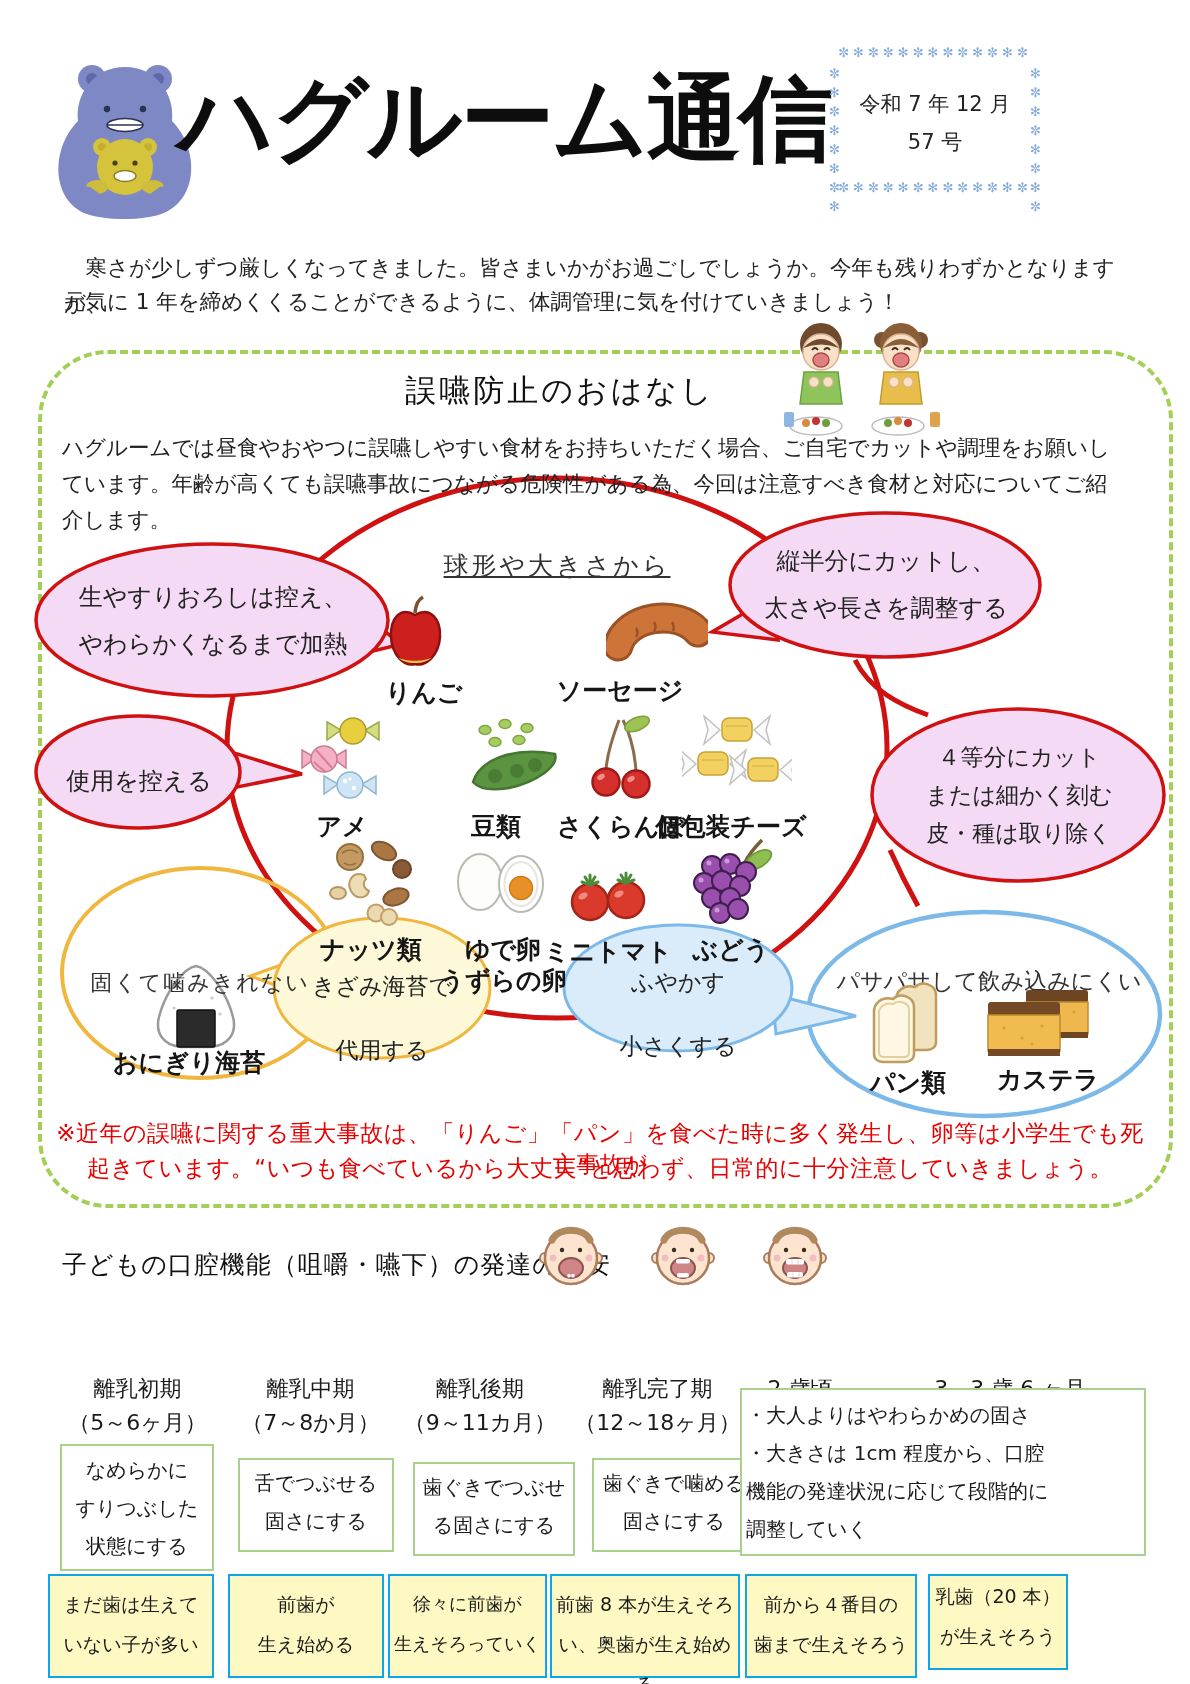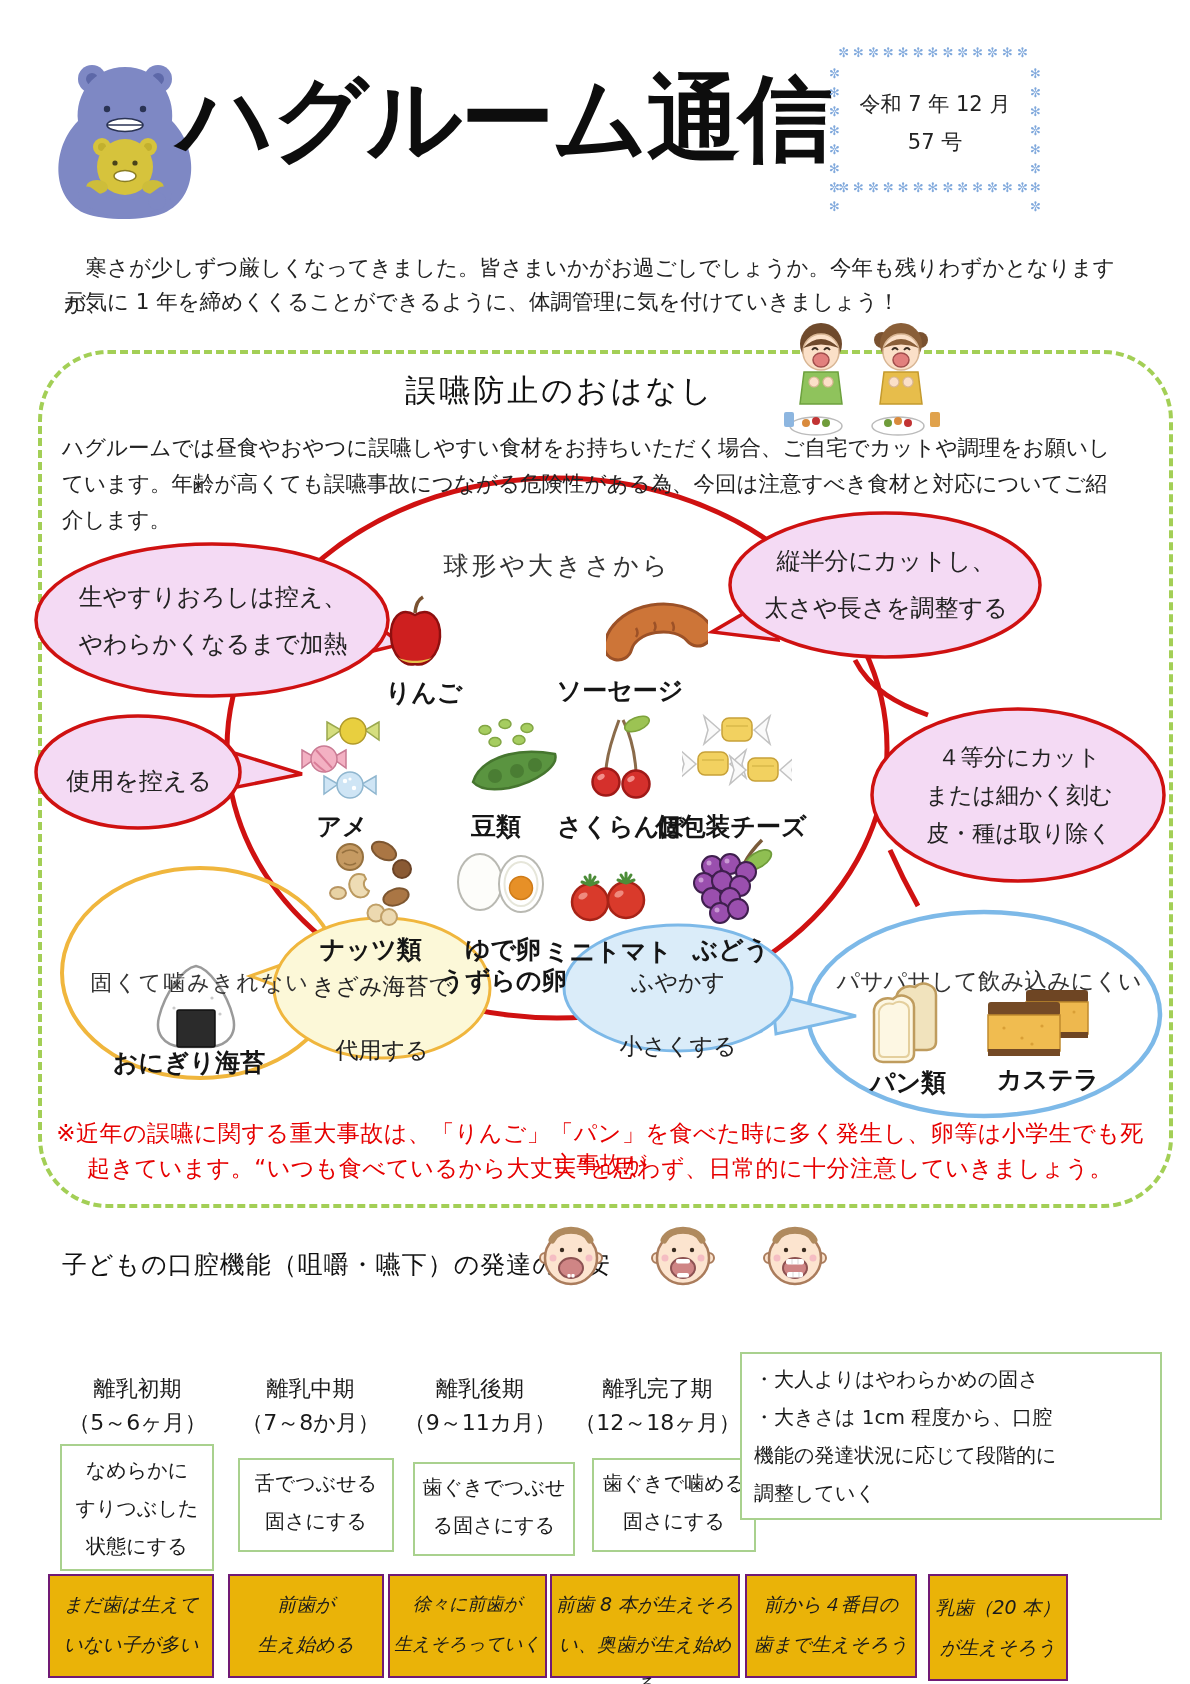--- a/index.html
+++ b/index.html
@@ -9,31 +9,31 @@
   .c{text-align:center;}
   .pre{white-space:pre-line;}
   .title{font-size:94px;font-weight:700;letter-spacing:-2px;line-height:1;color:#0d0d0d;}
   .issue-box{width:218px;height:148px;}
   .flake{color:#7fa8dc;font-size:13px;letter-spacing:4px;line-height:1;}
   .flake.vert{writing-mode:vertical-rl;letter-spacing:4px;}
   .issue-text{font-size:21px;color:#222;}
   .body-text{font-size:21.5px;line-height:36px;color:#222;}
   .sec-title{font-size:31px;letter-spacing:3px;color:#111;}
   .dashed-frame{border:4px dashed #a3cf56;border-radius:70px;}
-  .oval-caption{font-size:25px;letter-spacing:3px;color:#333;}
+  .oval-caption{font-size:25px;letter-spacing:3px;color:#333;text-decoration:underline;}
   .food-label{font-size:25px;font-weight:700;color:#151515;}
   .bubble-text{font-size:24px;color:#222;line-height:47px;font-family:Liberation Serif, serif;}
   .bubble-text3{font-size:23px;color:#222;line-height:38px;}
   .small-bubble-text{font-size:23px;color:#222;line-height:64px;}
   .caption-text{font-size:22px;letter-spacing:2px;color:#333;margin-top:40px;}
   .warning{font-size:23px;color:#e60000;font-weight:500;letter-spacing:0.5px;}
   .dev-heading{font-size:25px;color:#111;letter-spacing:1px;}
   .col-head{font-size:22px;color:#1a1a1a;}
   .gbox{border:2px solid #a9d18e;background:#fff;font-size:20px;line-height:38px;color:#1a1a1a;}
-  .gbox2{border:2px solid #701a75;background:#eab308;font-size:19px;line-height:40px;color:#1a1a1a;font-style:italic;}
+  .gbox2{border:2px solid #0ea5e9;background:#fef9c3;font-size:19px;line-height:40px;color:#1a1a1a;}
   svg{display:block;}
 </style>
 </head>
 <body>
 
 <div class="page">
 
   <svg class="abs" style="left:35px;top:45px" width="176" height="178" viewBox="0 0 176 178">
     <circle cx="57" cy="34" r="14" fill="#7e88c4"></circle>
       <circle cx="57" cy="34" r="6" fill="#5d68a8"></circle>
@@ -388,31 +388,31 @@
 
   <div class="abs gbox pre c" style="left:60px;top:1444px;width:150px;height:118px;padding-top:5px">なめらかに
 すりつぶした
 状態にする</div>
   <div class="abs gbox pre c" style="left:238px;top:1458px;width:152px;height:86px;padding-top:4px">舌でつぶせる
 固さにする</div>
   <div class="abs gbox pre c" style="left:413px;top:1462px;width:158px;height:86px;padding-top:4px">歯ぐきでつぶせ
 る固さにする</div>
   <div class="abs gbox pre c" style="left:592px;top:1458px;width:160px;height:86px;padding-top:4px">歯ぐきで噛める
 固さにする</div>
-  <div class="abs gbox pre" style="left:740px;top:1352px;width:394px;height:152px;padding:6px 12px">・大人よりはやわらかめの固さ
+  <div class="abs gbox pre" style="left:740px;top:1388px;width:394px;height:152px;padding:6px 4px">・大人よりはやわらかめの固さ
 ・大きさは 1cm 程度から、口腔
 機能の発達状況に応じて段階的に
 調整していく</div>
 
   <div class="abs gbox2 pre c" style="left:48px;top:1574px;width:162px;height:92px;padding-top:8px">まだ歯は生えて
 いない子が多い</div>
   <div class="abs gbox2 pre c" style="left:228px;top:1574px;width:152px;height:92px;padding-top:8px">前歯が
 生え始める</div>
   <div class="abs gbox2 pre c" style="left:388px;top:1574px;width:155px;height:92px;padding-top:8px;font-size:18px">徐々に前歯が
 生えそろっていく</div>
   <div class="abs gbox2 pre c" style="left:550px;top:1574px;width:186px;height:92px;padding-top:8px">前歯 8 本が生えそろ
 い、奥歯が生え始める</div>
   <div class="abs gbox2 pre c" style="left:745px;top:1574px;width:168px;height:92px;padding-top:8px">前から４番目の
 歯まで生えそろう</div>
-  <div class="abs gbox2 pre c" style="left:928px;top:1574px;width:136px;height:92px;padding-top:11px">乳歯（20 本）
+  <div class="abs gbox2 pre c" style="left:928px;top:1574px;width:136px;height:92px;padding-top:0">乳歯（20 本）
 が生えそろう</div>
 
 </div>
 
 </body></html>

